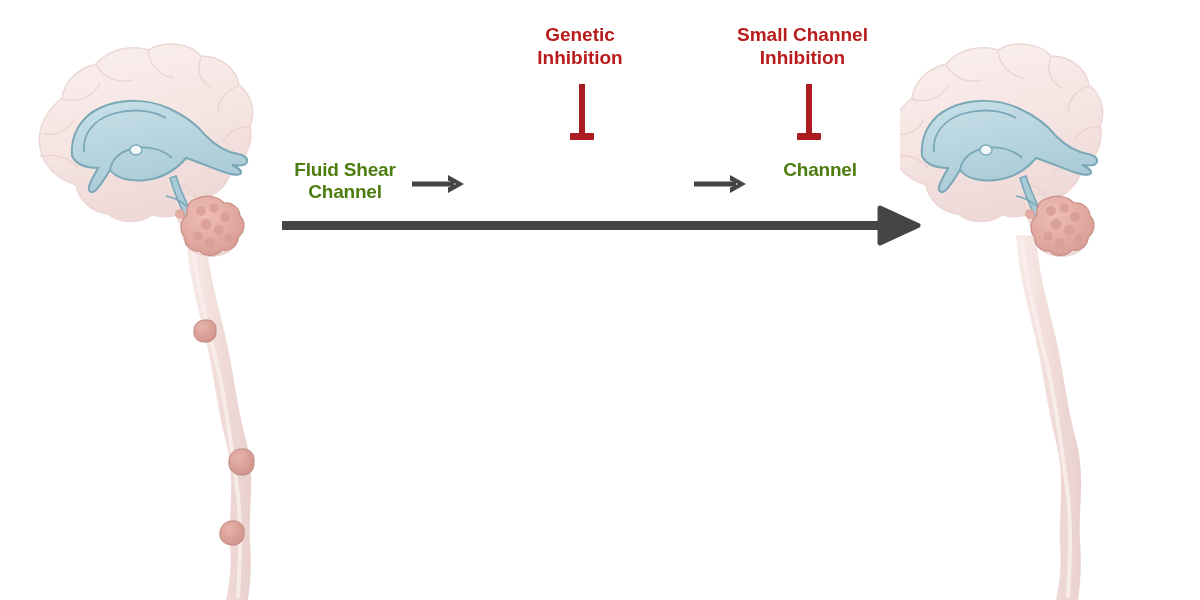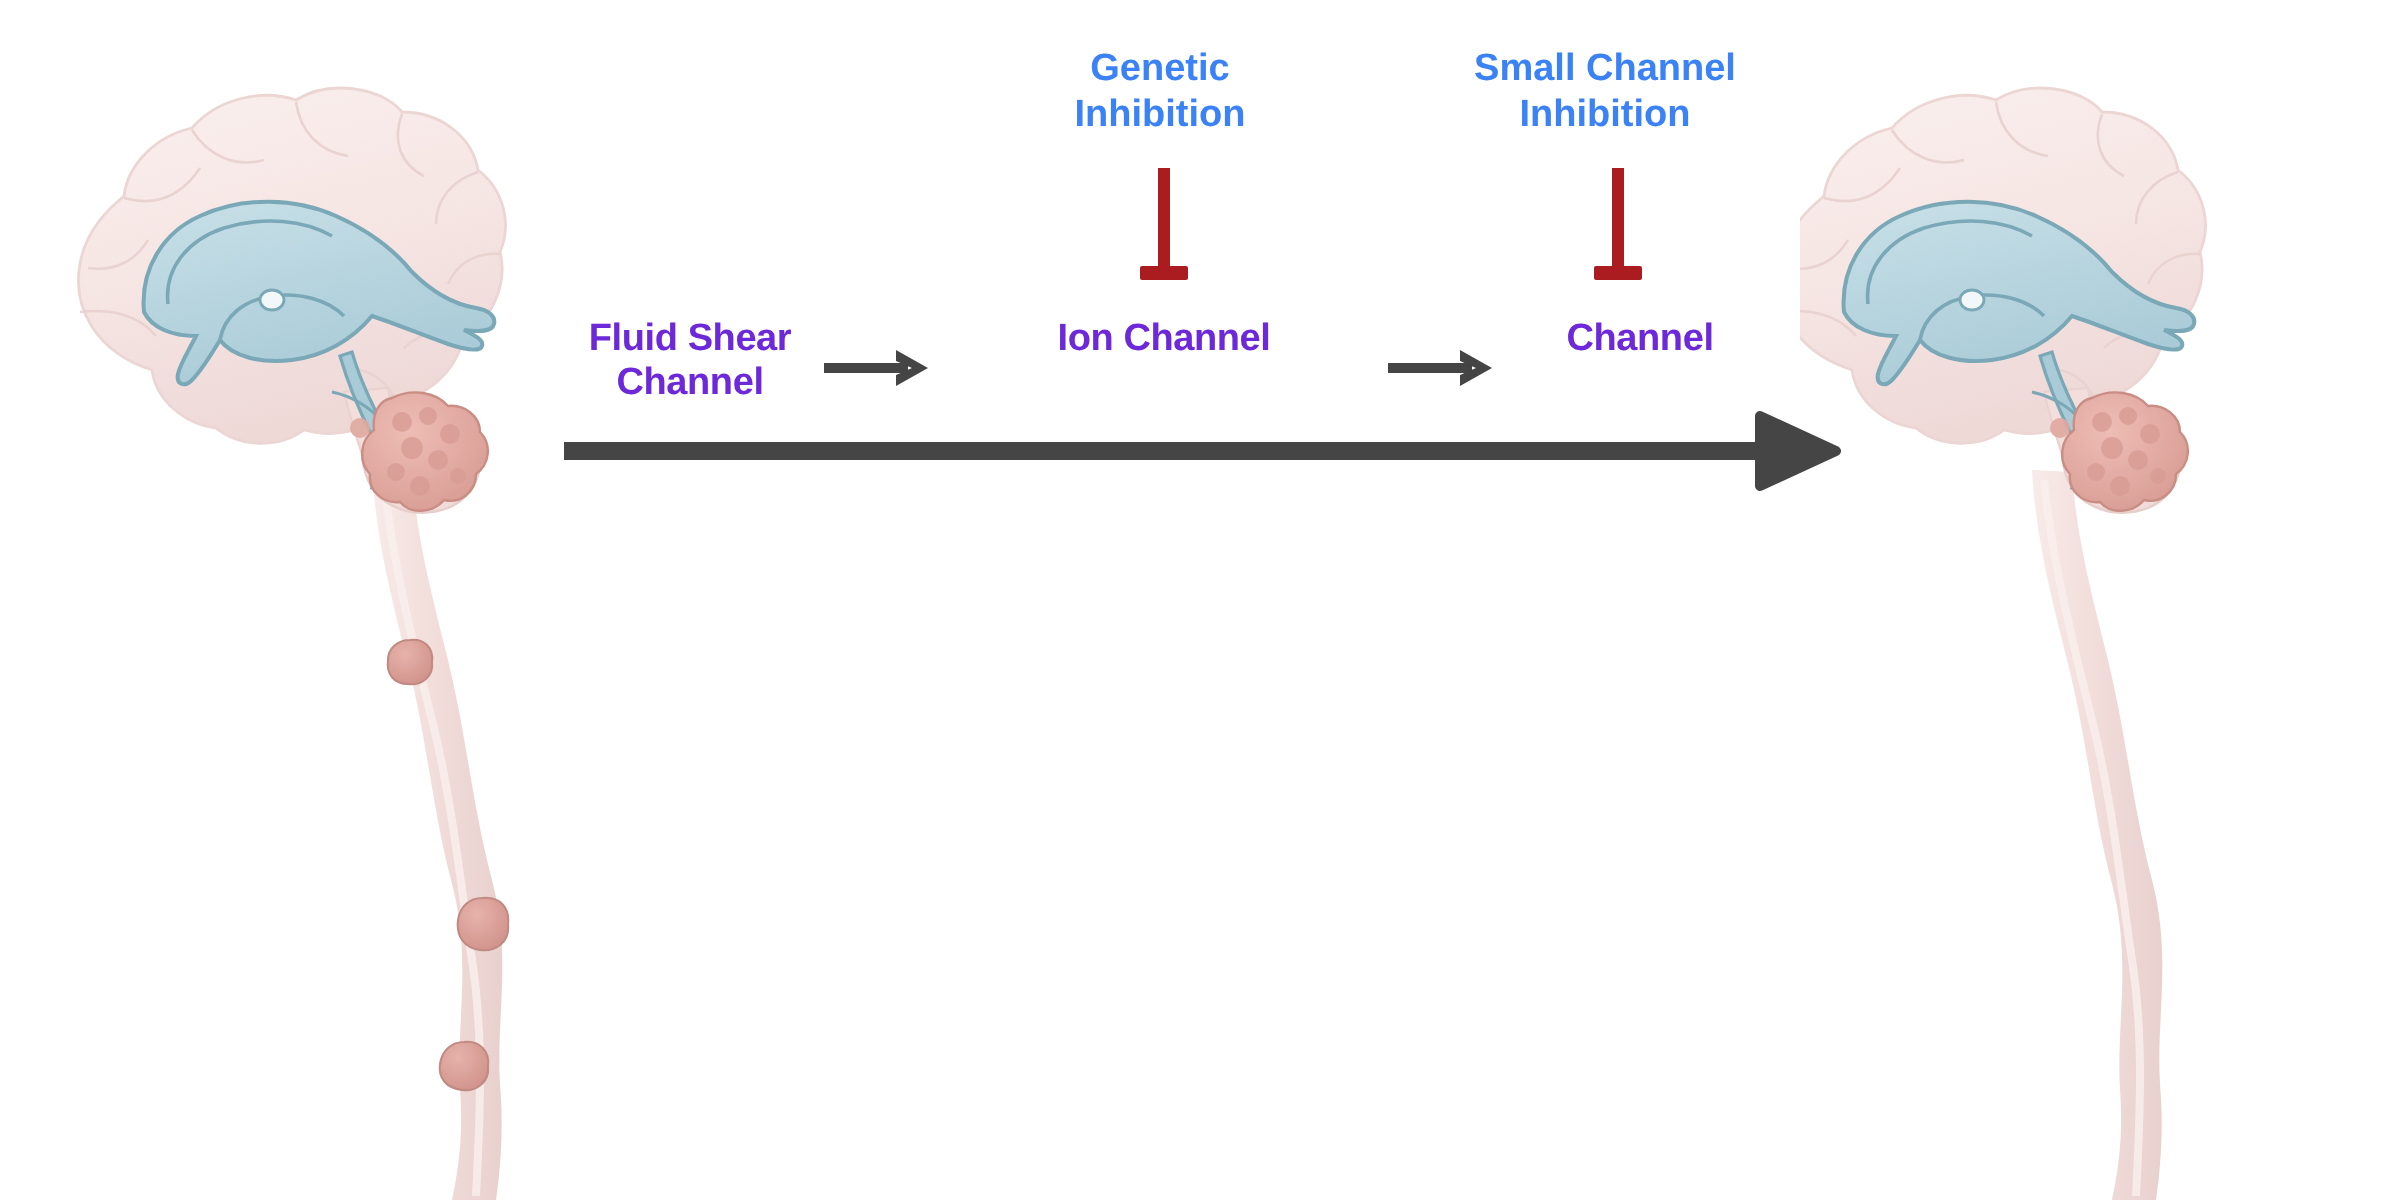--- a/index.html
+++ b/index.html
@@ -12,38 +12,38 @@
   .stage { position:absolute; inset:0; }
   .anat { position:absolute; top:0; }
   .anat.left  { left:0;   width:300px; height:600px; }
   .anat.right { right:0;  width:300px; height:600px; }
   .anat svg { display:block; width:100%; height:100%; }
 
   
   .pathway { position:absolute; left:280px; top:150px; width:650px; height:80px; }
   .node {
     position:absolute; text-align:center;
-    font-weight:bold; color:#6d28d9;
+    font-weight:bold; color:#4d7c0f;
     font-size:19px; line-height:1.15;
     letter-spacing:-0.2px;
     white-space:nowrap;
   }
   .node .l2 { display:block; }
   #node-0 { left:0px;   top:9px;  width:130px; }
   #node-1 { left:192px; top:9px;  width:220px; }
   #node-2 { left:470px; top:9px;  width:140px; }
 
   .sm-arrow { position:absolute; top:22px; }
   #arrow-0 { left:132px; }
   #arrow-1 { left:414px; }
 
   
   .inhib-label {
     position:absolute; text-align:center;
-    font-weight:bold; color:#3b82f6;
+    font-weight:bold; color:#b91c1c;
     font-size:19px; line-height:1.2;
     white-space:nowrap;
   }
   #inhib-label-0 { left:470px; top:24px; width:220px; }
   #inhib-label-1 { left:690px; top:24px; width:225px; }
   .inhib-bar { position:absolute; }
   #inhib-bar-0 { left:566px; top:84px; }
   #inhib-bar-1 { left:793px; top:84px; }
 
   
@@ -340,21 +340,20 @@
     </div>
 
     <span class="sm-arrow" id="arrow-0">
       <svg width="58" height="24" viewBox="0 0 58 24" xmlns="http://www.w3.org/2000/svg">
         <rect x="0" y="9.5" width="42" height="5" fill="#454545"></rect>
         <path d="M36 3 L52 12 L36 21 L36 15.5 L44 12 L36 8.5 Z" fill="#454545"></path>
       </svg>
     </span>
 
     <div class="node" id="node-1">
-      <span class="l2">Ion Channel</span>
     </div>
 
     <span class="sm-arrow" id="arrow-1">
       <svg width="58" height="24" viewBox="0 0 58 24" xmlns="http://www.w3.org/2000/svg">
         <rect x="0" y="9.5" width="42" height="5" fill="#454545"></rect>
         <path d="M36 3 L52 12 L36 21 L36 15.5 L44 12 L36 8.5 Z" fill="#454545"></path>
       </svg>
     </span>
 
     <div class="node" id="node-2">

